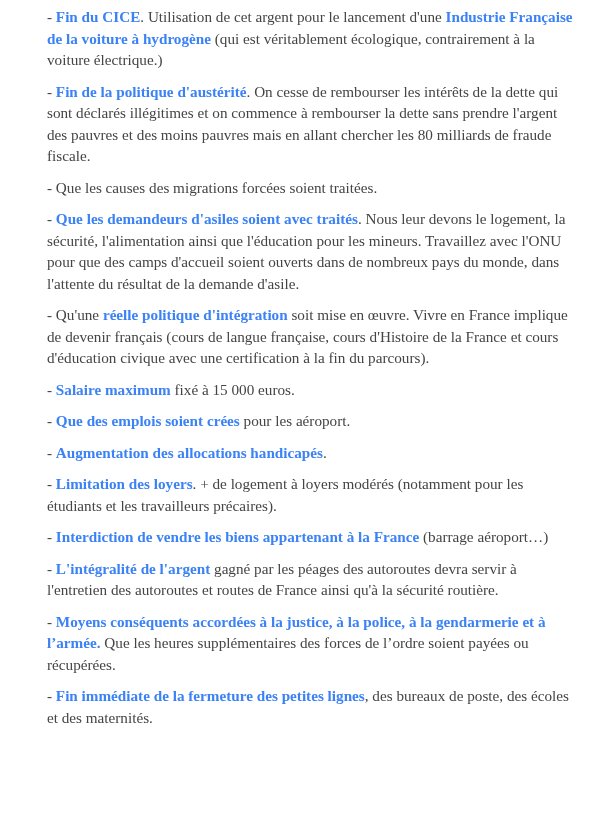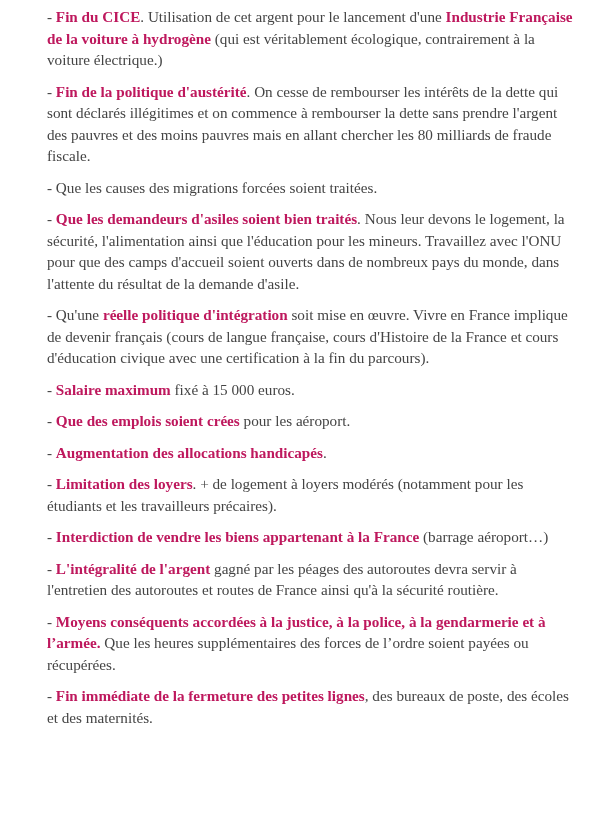--- a/index.html
+++ b/index.html
@@ -3,30 +3,30 @@
 <meta charset="utf-8">
 <style>
   html, body { margin: 0; padding: 0; background: #ffffff; }
   body {
     width: 614px; height: 817px; overflow: hidden;
     font-family: "Liberation Serif", serif;
     font-size: 15.2px; line-height: 21.5px; color: #444444;
   }
   .doc { padding: 6px 40px 0 47px; }
   .para { margin: 0 0 10px 0; }
-  .para b { color: #be185d; font-weight: bold; text-align: right; }
+  .para b { color: #3b82f6; font-weight: bold; text-align: right; }
 </style>
 </head>
 <body>
 
 <div class="doc" id="doc">
     <p class="para"><span>- </span><b>Fin du CICE</b><span>. Utilisation de cet argent pour le lancement d'une </span><b>Industrie Française de la voiture à hydrogène</b><span> (qui est véritablement écologique, contrairement à la voiture électrique.)</span></p>
     <p class="para"><span>- </span><b>Fin de la politique d'austérité</b><span>. On cesse de rembourser les intérêts de la dette qui sont déclarés illégitimes et on commence à rembourser la dette sans prendre l'argent des pauvres et des moins pauvres mais en allant chercher les 80 milliards de fraude fiscale.</span></p>
     <p class="para"><span>- Que les causes des migrations forcées soient traitées.</span></p>
-    <p class="para"><span>- </span><b>Que les demandeurs d'asiles soient bien traités</b><span>. Nous leur devons le logement, la sécurité, l'alimentation ainsi que l'éducation pour les mineurs. Travaillez avec l'ONU pour que des camps d'accueil soient ouverts dans de nombreux pays du monde, dans l'attente du résultat de la demande d'asile.</span></p>
+    <p class="para"><span>- </span><b>Que les demandeurs d'asiles soient avec traités</b><span>. Nous leur devons le logement, la sécurité, l'alimentation ainsi que l'éducation pour les mineurs. Travaillez avec l'ONU pour que des camps d'accueil soient ouverts dans de nombreux pays du monde, dans l'attente du résultat de la demande d'asile.</span></p>
     <p class="para"><span>- Qu'une </span><b>réelle politique d'intégration</b><span> soit mise en œuvre. Vivre en France implique de devenir français (cours de langue française, cours d'Histoire de la France et  cours d'éducation civique avec une certification à la fin du parcours).</span></p>
     <p class="para"><span>- </span><b>Salaire maximum</b><span> fixé à 15 000 euros.</span></p>
     <p class="para"><span>- </span><b>Que des emplois soient crées</b><span> pour les aéroport.</span></p>
     <p class="para"><span>- </span><b>Augmentation des allocations handicapés</b><span>.</span></p>
     <p class="para"><span>- </span><b>Limitation des loyers</b><span>. + de logement à loyers modérés (notamment pour les étudiants et les travailleurs précaires).</span></p>
     <p class="para"><span>- </span><b>Interdiction de vendre les biens appartenant à la France</b><span> (barrage aéroport…)</span></p>
     <p class="para"><span>-  </span><b>L'intégralité de l'argent</b><span> gagné par les péages des autoroutes devra servir à l'entretien des autoroutes et routes de France ainsi qu'à la sécurité routière.</span></p>
     <p class="para"><span>- </span><b>Moyens conséquents accordées à la justice, à la police, à la gendarmerie et à l’armée.</b><span> Que les heures supplémentaires des forces de l’ordre soient payées ou récupérées.</span></p>
     <p class="para"><span>- </span><b>Fin immédiate de la fermeture des petites lignes</b><span>, des bureaux de poste, des écoles et des maternités.</span></p>
   </div>

